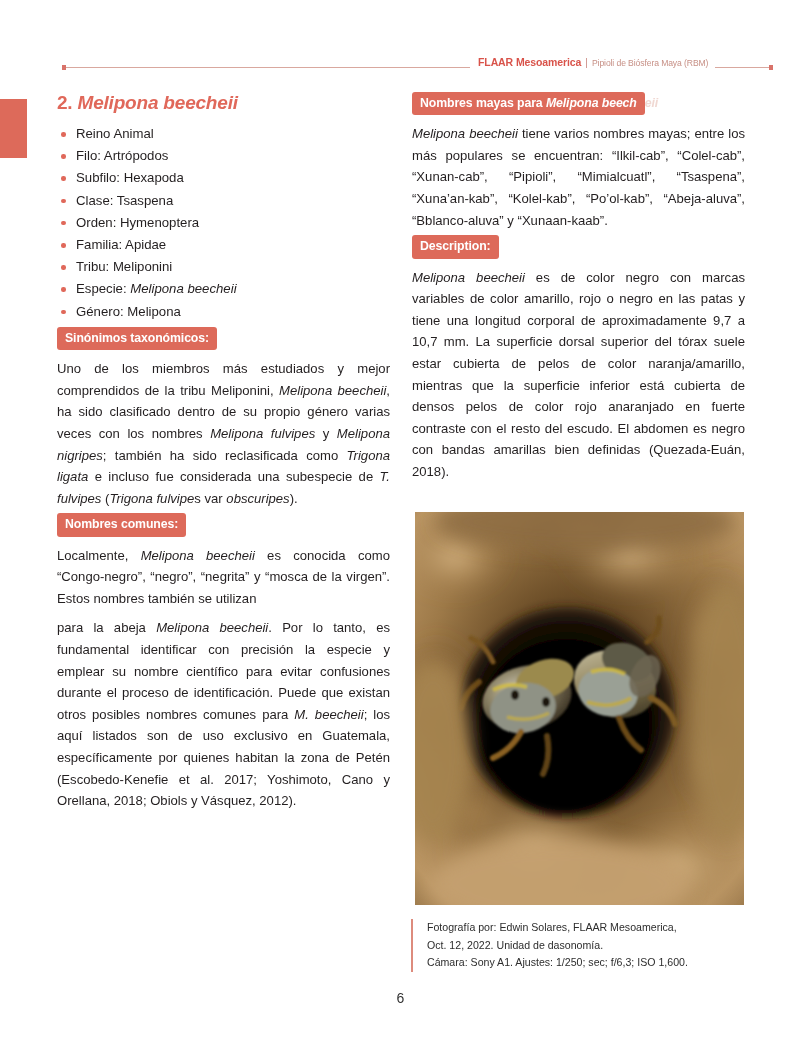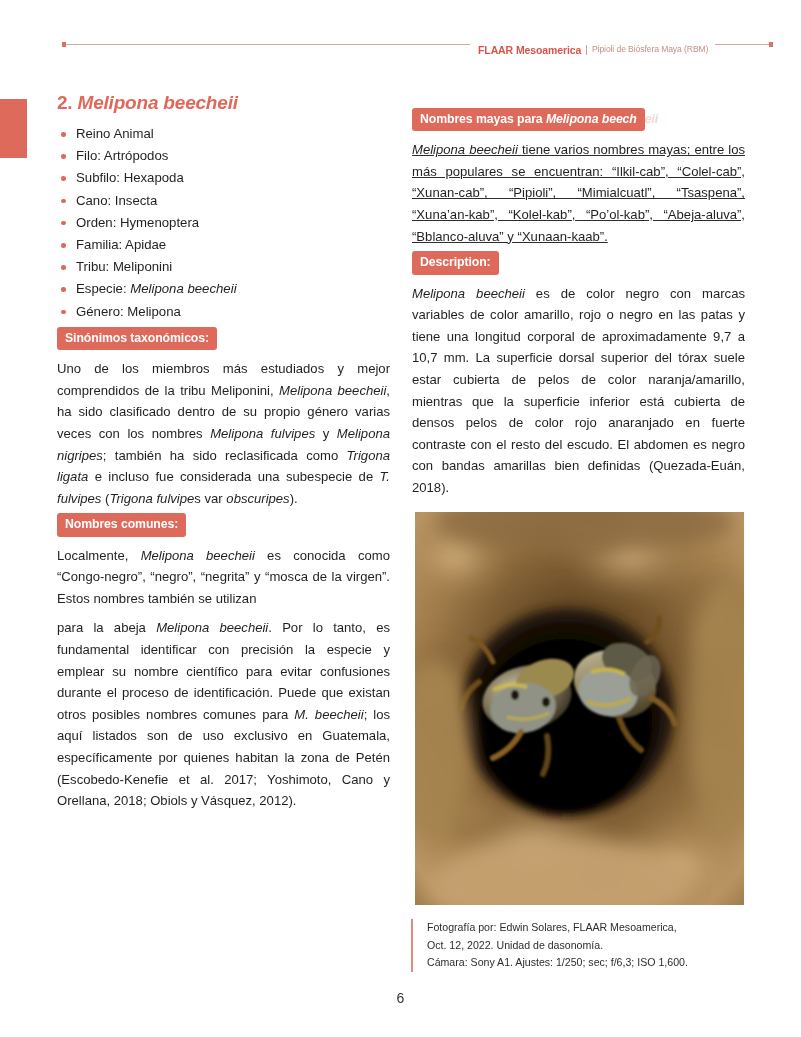--- a/index.html
+++ b/index.html
@@ -13,21 +13,21 @@
     position: relative;
     overflow: hidden;
   }
 
   
   .page-header {
     position: absolute;
     top: 44px; left: 0; right: 0;
     height: 24px;
     display: flex;
-    align-items: flex-start;
+    align-items: flex-end;
     font-size: 9.5px;
   }
   .hdr-rule-left {
     flex: 0 0 auto;
     width: 408px;
     height: 1px;
     background: #d9a89f;
     margin-left: 62px;
     position: relative;
   }
@@ -151,21 +151,21 @@
     top: 5px;
     font-weight: bold;
     font-style: italic;
     font-size: 12.3px;
     line-height: 1;
     color: #f0d8d2;
     white-space: nowrap;
   }
 
   .sec { margin-top: 4px; }
-  .sec-first { margin-top: 16px; text-decoration: underline; }
+  .sec-first { margin-top: 0; }
 
   
   p.body {
     margin: 8px 0 0 0;
     font-size: 13.1px;
     line-height: 21.6px;
     text-align: justify;
     color: #231f20;
     hyphens: none;
   }
@@ -221,21 +221,21 @@
 
   <h2 class="species-title">
     <span class="num">2.</span>
     <span class="sci">Melipona beecheii</span>
   </h2>
 
   <ul class="taxo-list" id="taxo-list">
       <li><span>Reino Animal</span></li>
       <li><span>Filo: Artrópodos</span></li>
       <li><span>Subfilo: Hexapoda</span></li>
-      <li><span>Cano: Insecta</span></li>
+      <li><span>Clase: Tsaspena</span></li>
       <li><span>Orden: Hymenoptera</span></li>
       <li><span>Familia: Apidae</span></li>
       <li><span>Tribu: Meliponini</span></li>
       <li><span>Especie: </span><span class="sci">Melipona beecheii</span></li>
       <li><span>Género: Melipona</span></li>
     </ul>
 
   <div class="sec">
     <span class="badge">Sinónimos taxonómicos:</span>
     <p class="body"><span>Uno de los miembros más estudiados y mejor comprendidos de la tribu Meliponini, </span><span class="sci">Melipona beecheii</span><span>, ha sido clasificado dentro de su propio género varias veces con los nombres </span><span class="sci">Melipona fulvipes</span><span> y </span><span class="sci">Melipona nigripes</span><span>; también ha sido reclasificada como </span><span class="sci">Trigona ligata</span><span> e incluso fue considerada una subespecie de </span><span class="sci">T. fulvipes</span><span> (</span><span class="sci">Trigona fulvipe</span><span>s var </span><span class="sci">obscuripes</span><span>).</span></p>

